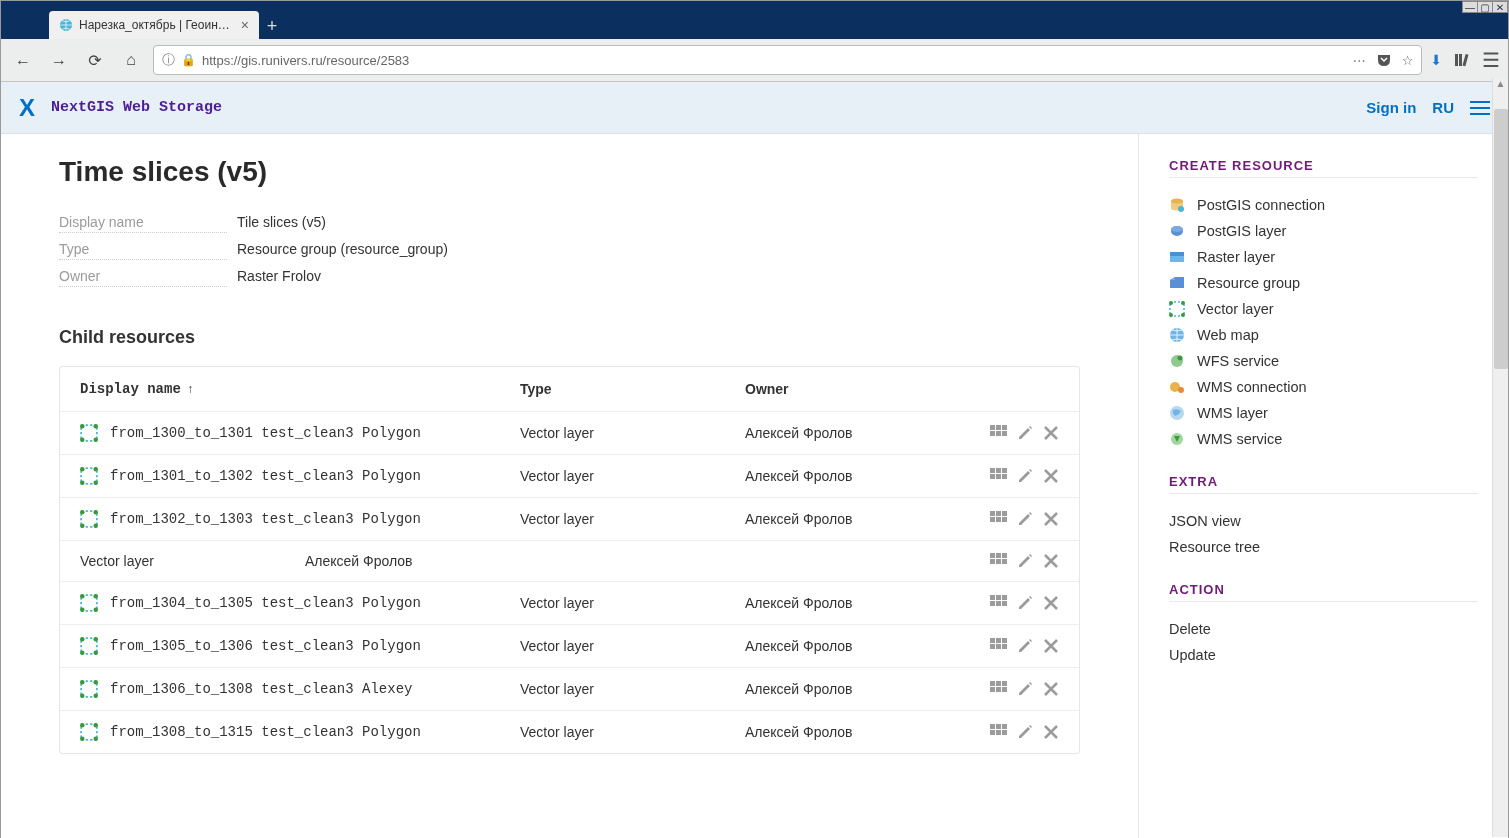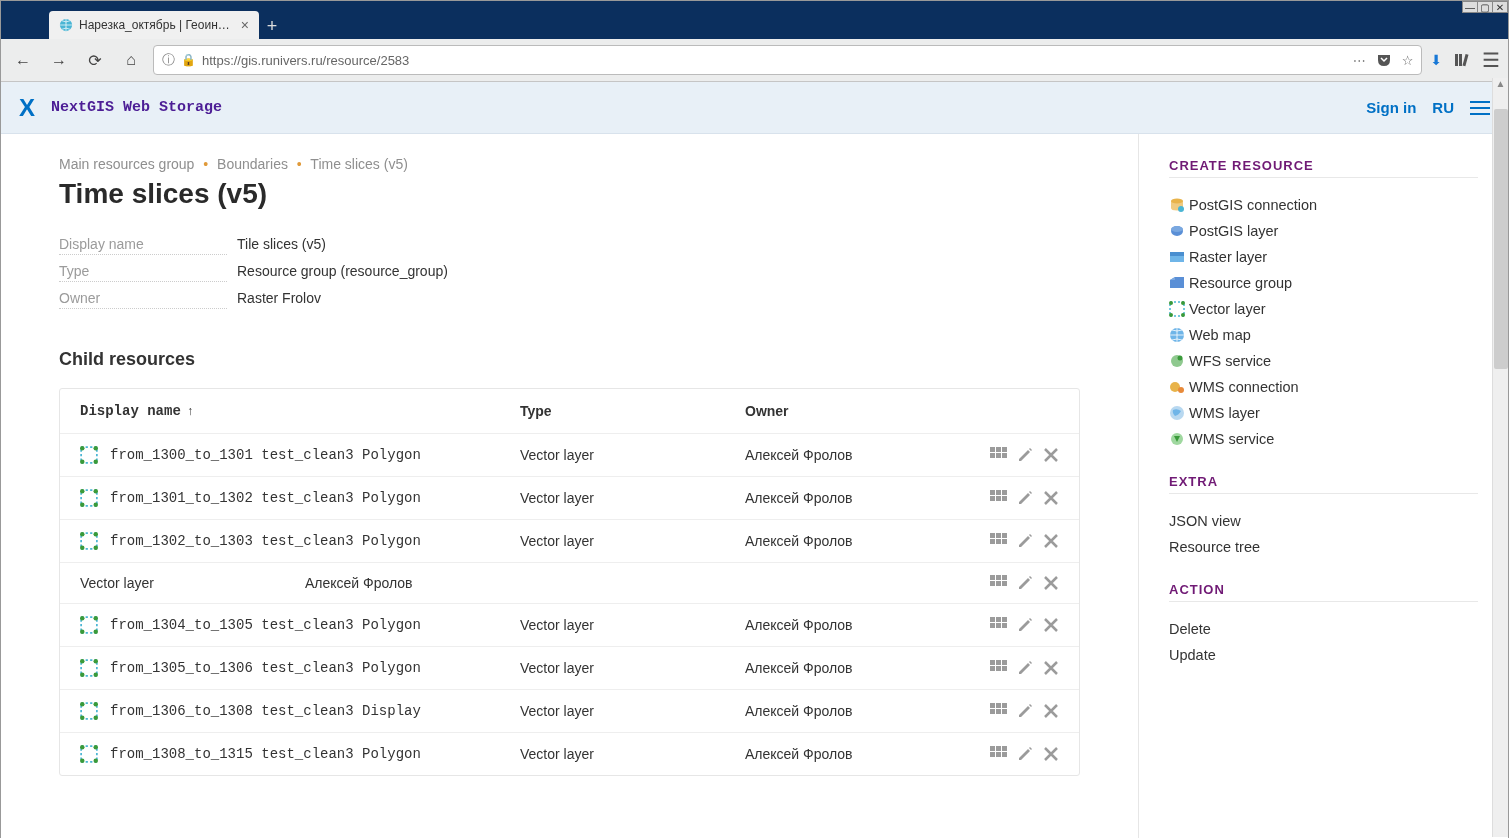--- a/index.html
+++ b/index.html
@@ -59,21 +59,21 @@
 .sort-arrow { margin-left: 6px; font-size: 12px; }
 
 .trow { display: flex; align-items: center; padding: 12px 20px; border-top: 1px solid #eee; font-size: 14px; color: #333; }
 .trow .layer-icon { width: 18px; height: 18px; margin-right: 12px; flex-shrink: 0; }
 .trow .tcell-name { display: flex; align-items: center; }
 .action-icon { cursor: pointer; color: #9b9b9b; font-size: 16px; }
 
 
 .side-heading { font-size: 13px; letter-spacing: 1px; color: #701a75; font-weight: 600; margin-bottom: 14px; border-bottom: 1px solid #e8e8e8; padding-bottom: 4px; }
 .side-list { list-style: none; margin-bottom: 22px; }
-.side-list li { padding: 5px 0; display: flex; align-items: center; gap: 4px; font-size: 14.5px; color: #333; cursor: pointer; }
+.side-list li { padding: 5px 0; display: flex; align-items: center; gap: 12px; font-size: 14.5px; color: #333; cursor: pointer; }
 .side-icon { width: 16px; height: 16px; flex-shrink: 0; }
 
 .scrollbar-fake { position: fixed; right: 1px; top: 78px; width: 16px; bottom: 1px; background: #efefef; border-left: 1px solid #ddd; }
 .scrollbar-thumb { width: 14px; height: 260px; background: #cdcdcd; margin: 20px auto 0; border-radius: 2px; }
 .scrollbar-arrow { text-align: center; font-size: 10px; color: #888; }
 
 svg { display: block; }
 .grey { color: #888; }
 </style>
 </head>
@@ -163,27 +163,20 @@
         <div class="hamburger">
             <span></span>
             <span></span>
             <span></span>
           </div>
       </div>
     </div>
 
     <div class="app-body">
       <div class="main">
-        <div class="breadcrumb">
-          <a>Main resources group</a>
-          <span class="sep">•</span>
-          <a>Boundaries</a>
-          <span class="sep">•</span>
-          <a>Time slices (v5)</a>
-        </div>
         <h1 class="page-title">Time slices (v5)</h1>
 
         <div class="meta">
           <div class="meta-row">
             <div class="meta-label">Display name</div>
             <div class="meta-value">Tile slices (v5)</div>
           </div>
           <div class="meta-row">
             <div class="meta-label">Type</div>
             <div class="meta-value">Resource group (resource_group)</div>
@@ -324,21 +317,21 @@
                   <svg class="action-icon" width="16" height="16">
                     <use href="#x-ico"></use>
                   </svg>
                 </div>
               </div>
               <div class="trow">
                 <div class="tcell-name">
                   <svg class="layer-icon" viewBox="0 0 16 16">
                     <use href="#vector-layer-icon"></use>
                   </svg>
-                  <span>from_1306_to_1308 test_clean3 Display</span>
+                  <span>from_1306_to_1308 test_clean3 Alexey</span>
                 </div>
                 <div class="tcell-type">Vector layer</div>
                 <div class="tcell-owner">Алексей Фролов</div>
                 <div class="tcell-actions">
                   <svg class="action-icon" width="17" height="12">
                     <use href="#table-ico"></use>
                   </svg>
                   <svg class="action-icon" width="16" height="16">
                     <use href="#pencil-ico"></use>
                   </svg>

